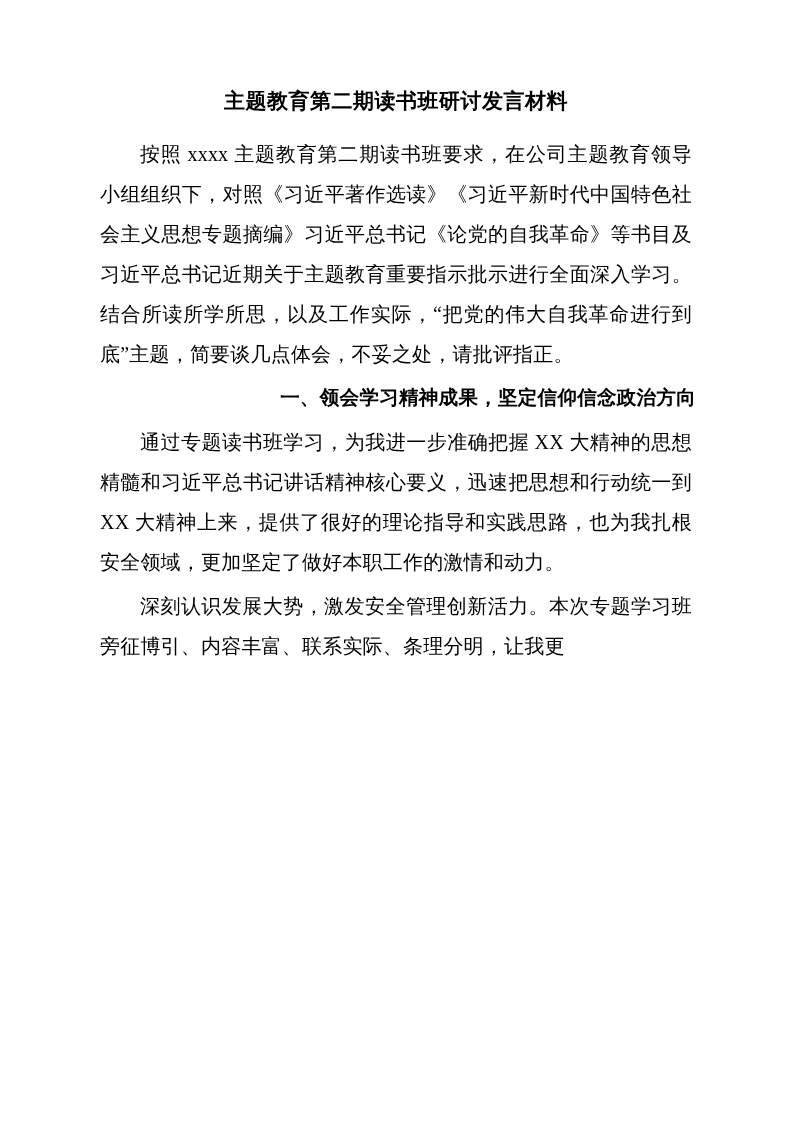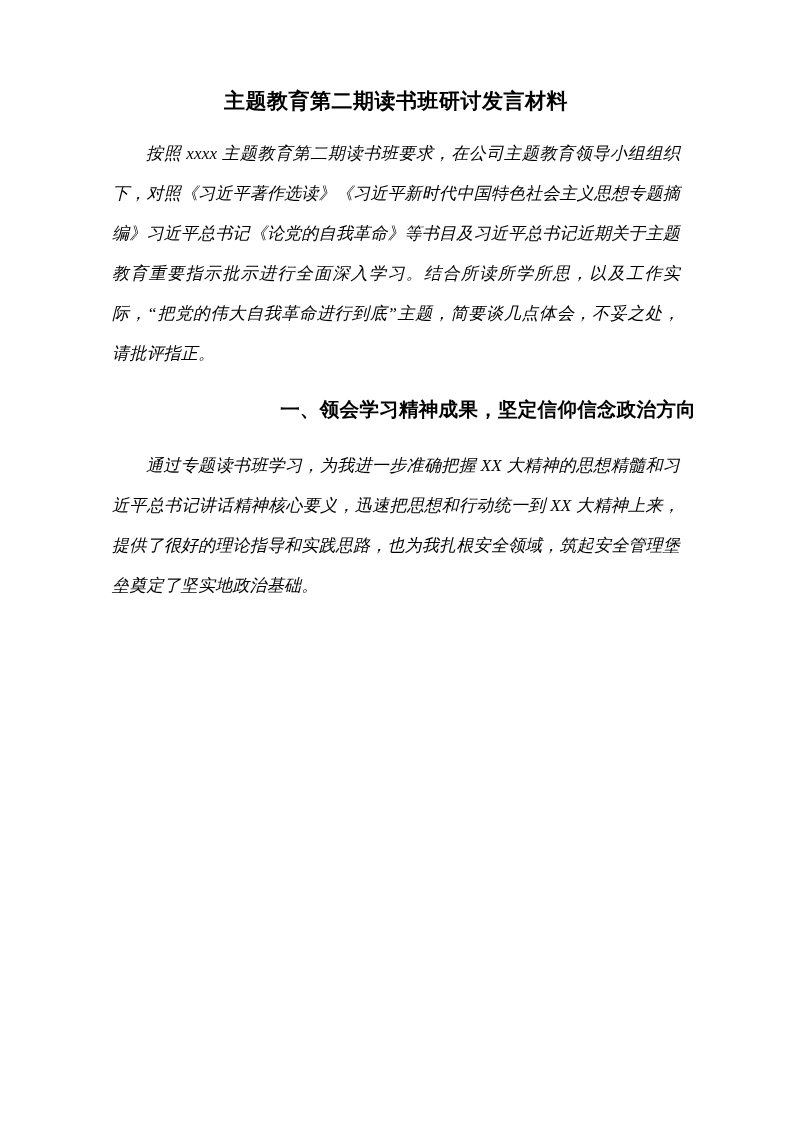--- a/index.html
+++ b/index.html
@@ -26,28 +26,27 @@
   .doc-title {
     font-family: "DejaVu Sans", "Liberation Sans", sans-serif;
     font-weight: bold;
     font-size: 21px;
     text-align: center;
     letter-spacing: 0.5px;
     line-height: 1.5;
     margin: 0 0 16px 0;
   }
   p.body-para {
-    font-size: 17px;
+    font-size: 20px;
     line-height: 40px;
-    margin: 16px;
+    margin: 4px;
     text-align: justify;
     text-justify: inter-ideograph;
     text-indent: 2em;
     letter-spacing: 0.2px;
-    font-style: italic;
   }
   h2.section-heading {
     font-family: "DejaVu Sans", "Liberation Sans", sans-serif;
     font-weight: bold;
     font-size: 19.5px;
     line-height: 40px;
     margin: 0;
     text-indent: 2em;
     letter-spacing: 0.3px;
     text-align: right;
@@ -58,18 +57,19 @@
 
 <div class="page">
   <div class="content">
 
     <h1 class="doc-title">主题教育第二期读书班研讨发言材料</h1>
 
     <p class="body-para">按照 xxxx 主题教育第二期读书班要求，在公司主题教育领导小组组织下，对照《习近平著作选读》《习近平新时代中国特色社会主义思想专题摘编》习近平总书记《论党的自我革命》等书目及习近平总书记近期关于主题教育重要指示批示进行全面深入学习。结合所读所学所思，以及工作实际，“把党的伟大自我革命进行到底”主题，简要谈几点体会，不妥之处，请批评指正。</p>
 
     <h2 class="section-heading">一、领会学习精神成果，坚定信仰信念政治方向</h2>
 
-    <p class="body-para">通过专题读书班学习，为我进一步准确把握 XX 大精神的思想精髓和习近平总书记讲话精神核心要义，迅速把思想和行动统一到 XX 大精神上来，提供了很好的理论指导和实践思路，也为我扎根安全领域，筑起安全管理堡垒奠定了坚实地政治基础。</p>
+    <p class="body-para">通过专题读书班学习，为我进一步准确把握 XX 大精神的思想精髓和习近平总书记讲话精神核心要义，迅速把思想和行动统一到 XX 大精神上来，提供了很好的理论指导和实践思路，也为我扎根安全领域，更加坚定了做好本职工作的激情和动力。</p>
 
 
+    <p class="body-para">深刻认识发展大势，激发安全管理创新活力。本次专题学习班旁征博引、内容丰富、联系实际、条理分明，让我更</p>
 
   </div>
 </div>
 
 </body></html>

